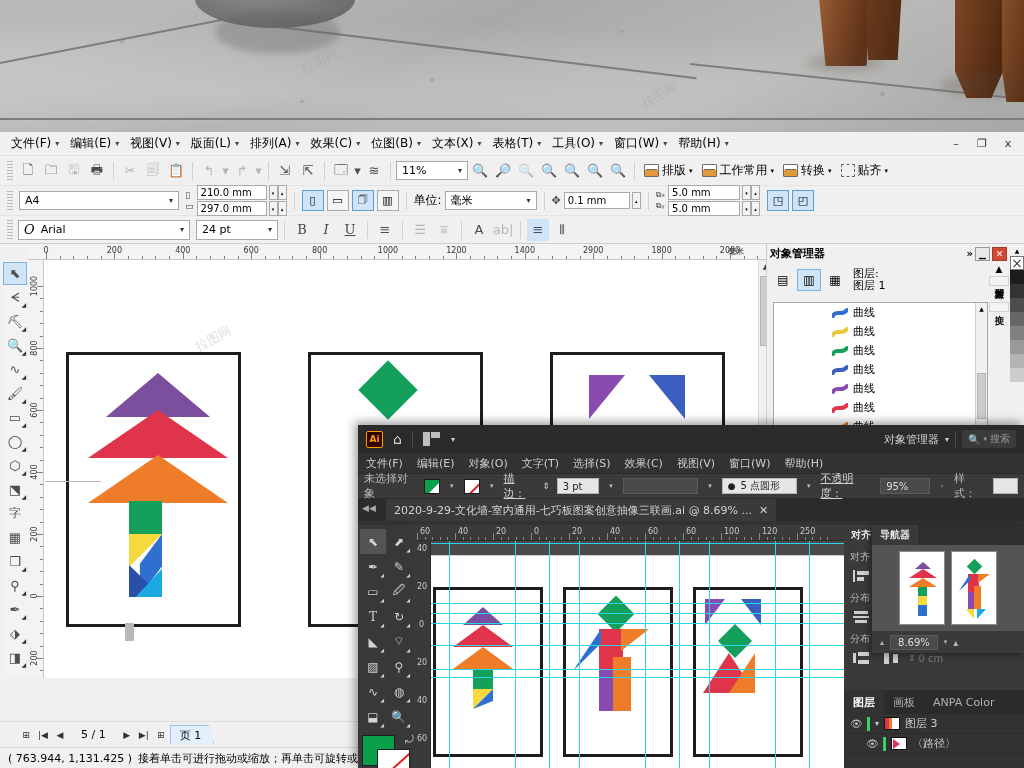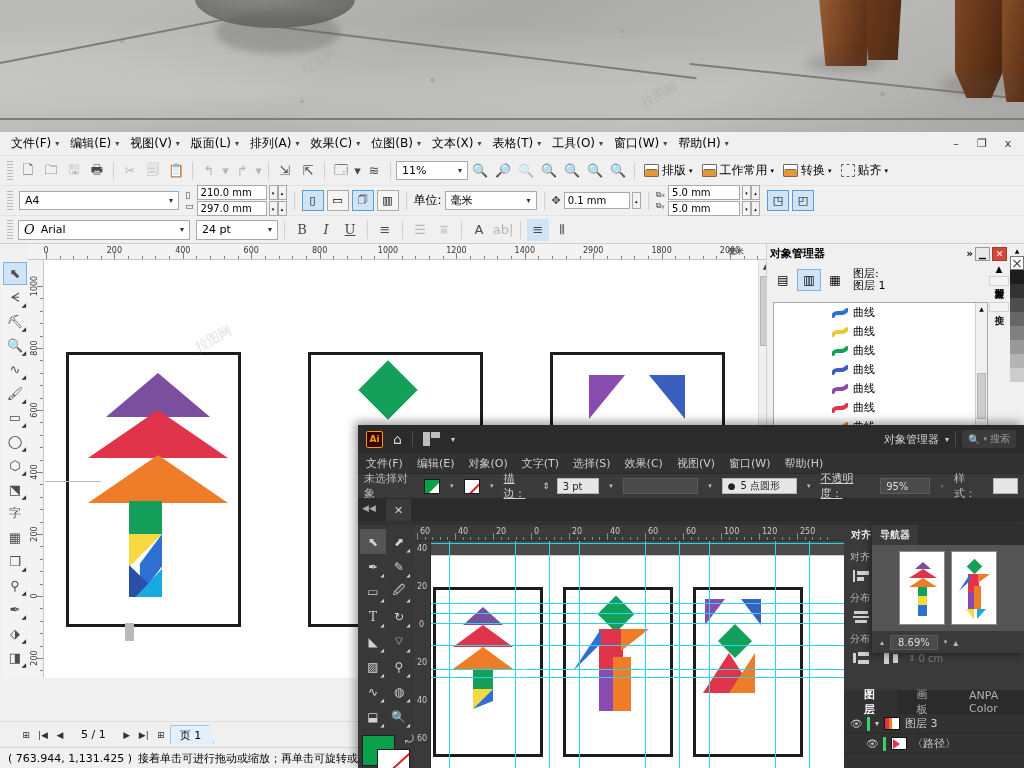--- a/index.html
+++ b/index.html
@@ -220,21 +220,21 @@
   .nav-float { position:absolute; left:28px; top:0; right:0; background:#3a3a3a;
     box-shadow:-2px 2px 7px rgba(0,0,0,.4); }
   .nav-head { height:20px; display:flex; align-items:flex-end; background:#2f2f2f; }
   .nav-view { background:#545454; padding:6px; display:flex; gap:6px; justify-content:center; }
   .nav-page { width:46px; height:74px; background:#fff; position:relative; border:1px solid #8d8d8d; }
   .nav-foot { height:22px; display:flex; align-items:center; gap:6px; padding:0 8px; }
   .nav-zoom { background:#4a4a4a; border:1px solid #5a5a5a; font-size:10px; color:#ddd;
     padding:1px 7px; }
   .ai-layers { position:absolute; left:0; right:0; bottom:0; height:78px; background:#323232; }
   .lay-tabs { height:24px; display:flex; align-items:flex-end; background:#2b2b2b; }
-  .lay-tabs .lt { height:24px; padding:0 20px; display:flex; align-items:center; font-size:11px; color:#b0b0b0; }
+  .lay-tabs .lt { height:24px; padding:0 9px; display:flex; align-items:center; font-size:11px; color:#b0b0b0; }
   .lay-tabs .lt.on { background:#323232; color:#fff; font-weight:bold; }
   .lay-row { height:20px; display:flex; align-items:center; gap:5px; padding-left:6px;
     font-size:11px; border-bottom:1px solid #2a2a2a; }
   .lay-row .eye { font-size:10px; color:#c6c6c6; width:12px; }
   .lay-row .bar { width:3px; height:14px; background:#3ad16b; }
   .lay-thumb { width:16px; height:13px; background:#fff; border:1px solid #111; }
   .wmk { position:absolute; color:rgba(150,150,150,.30); font-size:13px;
     transform:rotate(-28deg); pointer-events:none; white-space:nowrap; }
 </style>
 </head>
@@ -900,20 +900,21 @@
     <span class="ai-dd">▾</span>
     <span style="color:#cfcfcf;text-decoration:underline">不透明度：</span>
     <span class="fld" style="width:52px">95%</span>
     <span class="ai-dd">›</span>
     <span style="color:#b9b9b9">样式：</span>
     <span class="fld light" style="width:26px"></span>
   </div>
 
   <div class="ai-tabbar">
     <div class="ai-tab">
+      <span>2020-9-29-文化墙-室内通用-七巧板图案创意抽像三联画.ai @ 8.69% ...</span>
       <span>✕</span>
     </div>
   </div>
   <div class="ai-collapse">◀◀</div>
 
   <div class="ai-tools">
     <div class="tg">
       <div class="ai-tool sel">⬉</div>
       <div class="ai-tool">⬈<span class="fl">◢</span></div>
       <div class="ai-tool">✒<span class="fl">◢</span></div>

